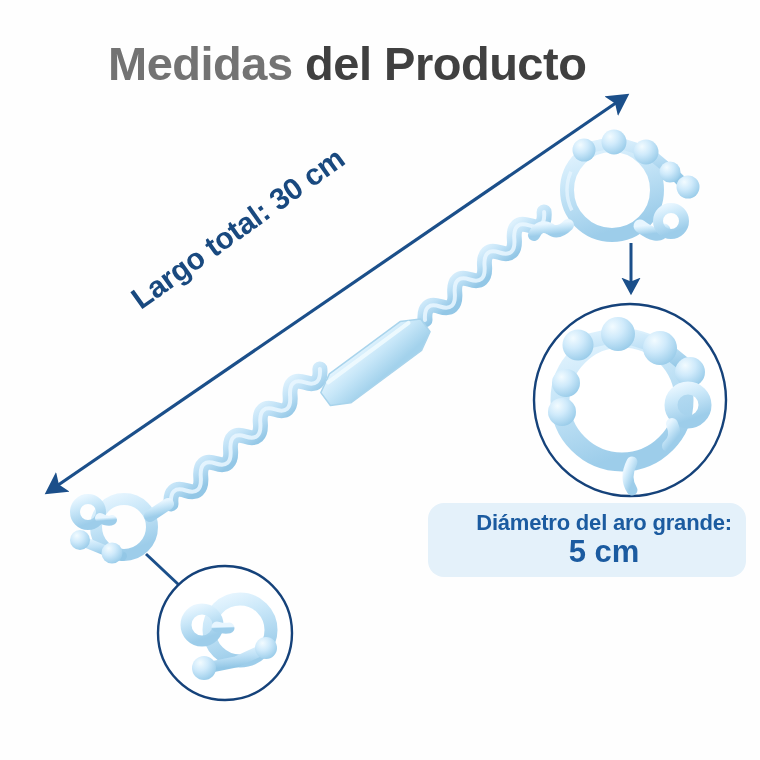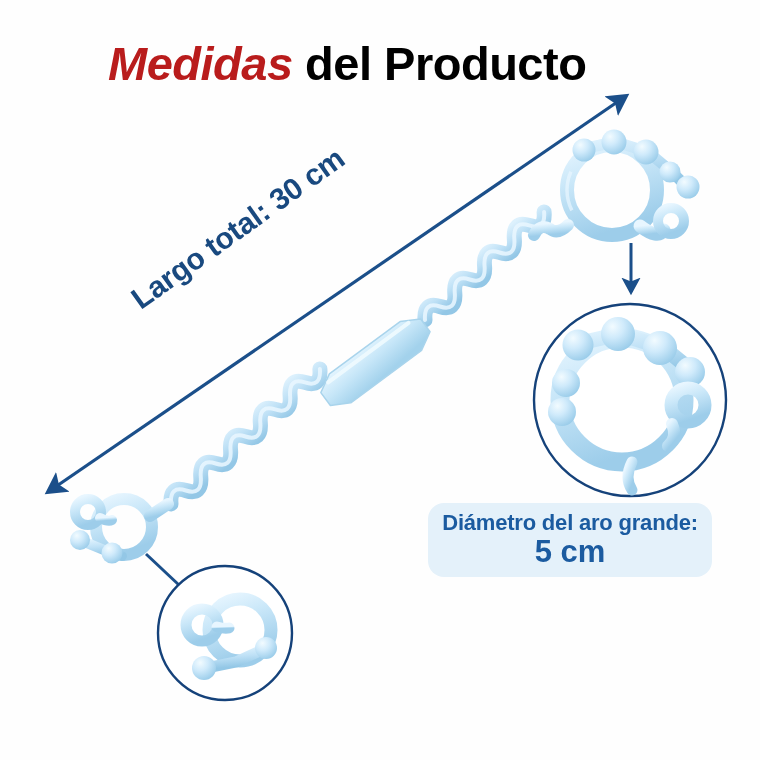--- a/index.html
+++ b/index.html
@@ -28,22 +28,22 @@
     position: absolute;
     white-space: nowrap;
     font-weight: bold;
   }
   #title {
     left: 108px;
     top: 36px;
     font-size: 47px;
     letter-spacing: -0.5px;
   }
-  #title .t-dark { color: #b91c1c; font-style: italic; }
-  #title .t-light { color: #000000; text-align: right; }
+  #title .t-dark { color: #737373; }
+  #title .t-light { color: #404040; text-align: right; }
 
   #len-label {
     left: 135px;
     top: 285px;
     font-size: 30px;
     color: #19497f;
     transform: rotate(-35.5deg);
     transform-origin: left center;
     letter-spacing: -0.3px;
   }
@@ -61,20 +61,21 @@
     left: 428px;
     top: 503px;
     width: 284px;
     height: 74px;
     background: #e4f1fa;
     border-radius: 16px;
     display: flex;
     flex-direction: column;
     align-items: center;
     justify-content: center;
+    padding-left: 34px;
   }
   #big-box .line1 {
     font-size: 22px;
     font-weight: bold;
     color: #1b5ba0;
     letter-spacing: -0.2px;
     line-height: 1.05;
   }
   #big-box .line2 {
     font-size: 31px;

